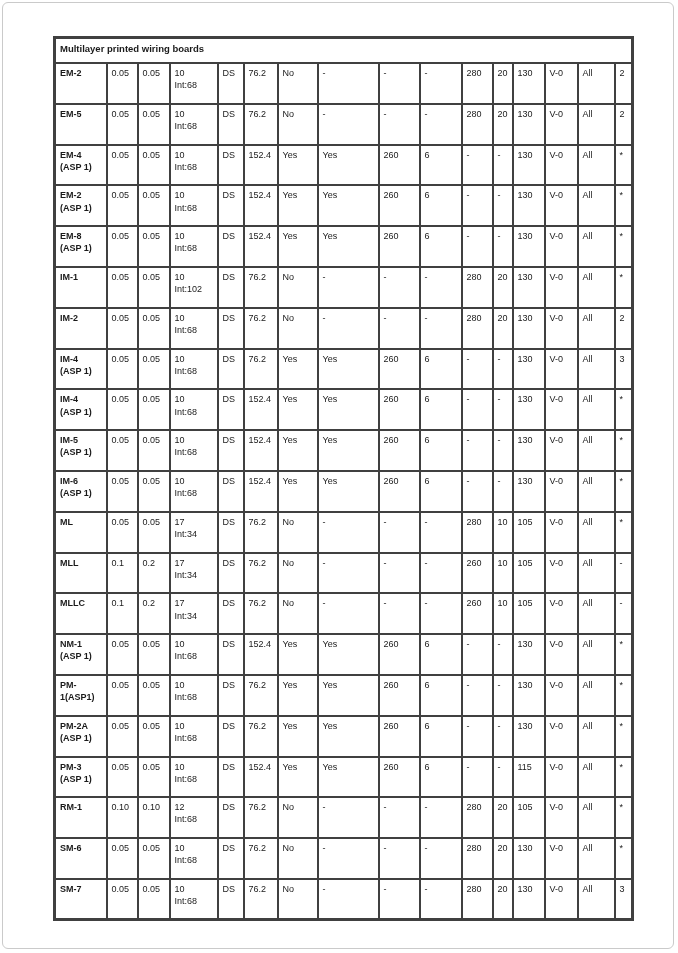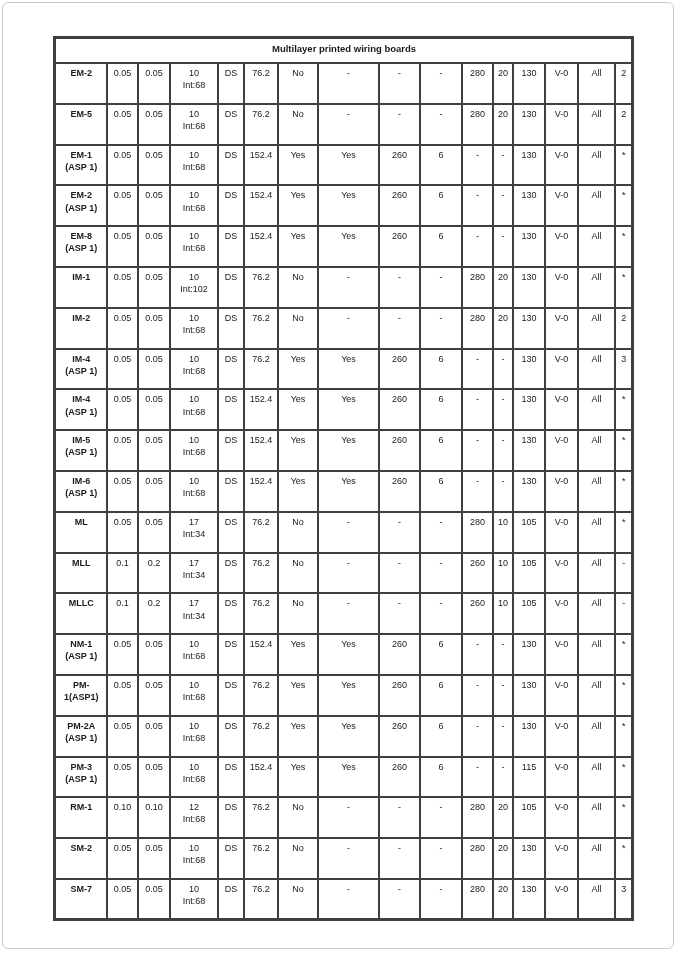--- a/index.html
+++ b/index.html
@@ -12,21 +12,20 @@
     overflow: hidden;
   }
   .page-frame {
     position: absolute;
     left: 2px; top: 2px;
     width: 672px; height: 947px;
     border: 1px solid var(--page-border, #cacaca);
     border-radius: 6px;
     background: #ffffff;
     box-sizing: border-box;
-    text-align: center;
   }
   table.data-table {
     position: absolute;
     left: 50px;
     top: 33px;
     width: 578px;
     border-collapse: collapse;
     table-layout: fixed;
     border: 3px solid var(--table-border, #404040);
     background: #ffffff;
@@ -179,21 +178,21 @@
           </td>
           <td>
             <div>All</div>
           </td>
           <td>
             <div>2</div>
           </td>
         </tr>
         <tr class="body-row">
           <td class="name-cell">
-            <div>EM-1</div>
+            <div>EM-4</div>
             <div>(ASP 1)</div>
           </td>
           <td>
             <div>0.05</div>
           </td>
           <td>
             <div>0.05</div>
           </td>
           <td>
             <div>10</div>
@@ -1057,21 +1056,21 @@
           </td>
           <td>
             <div>All</div>
           </td>
           <td>
             <div>*</div>
           </td>
         </tr>
         <tr class="body-row">
           <td class="name-cell">
-            <div>SM-2</div>
+            <div>SM-6</div>
           </td>
           <td>
             <div>0.05</div>
           </td>
           <td>
             <div>0.05</div>
           </td>
           <td>
             <div>10</div>
             <div>Int:68</div>

